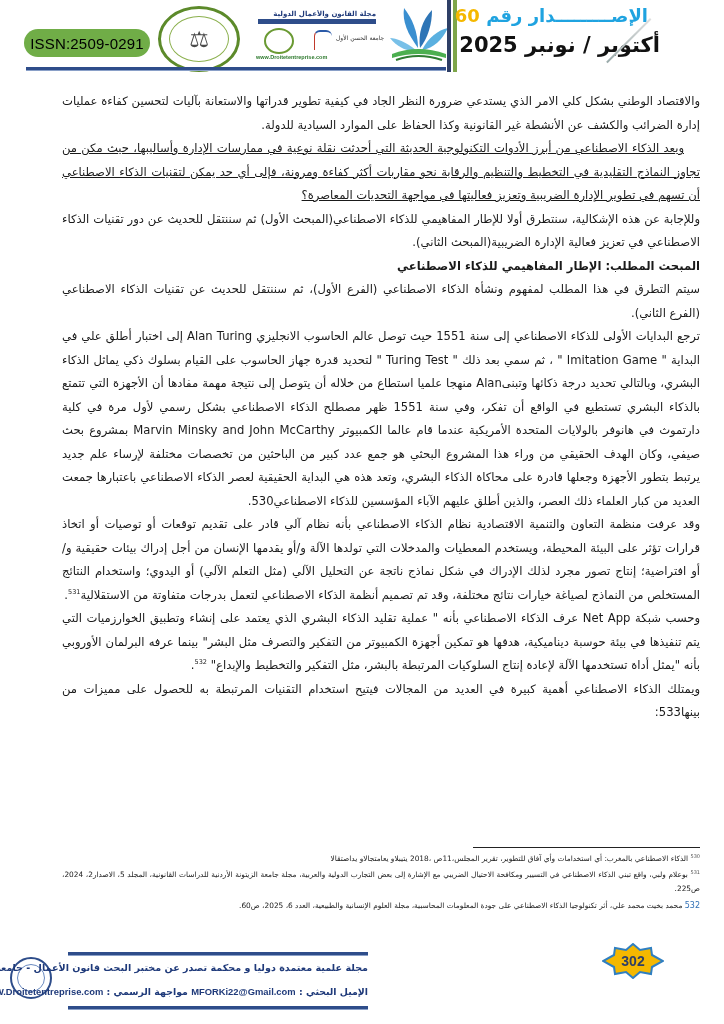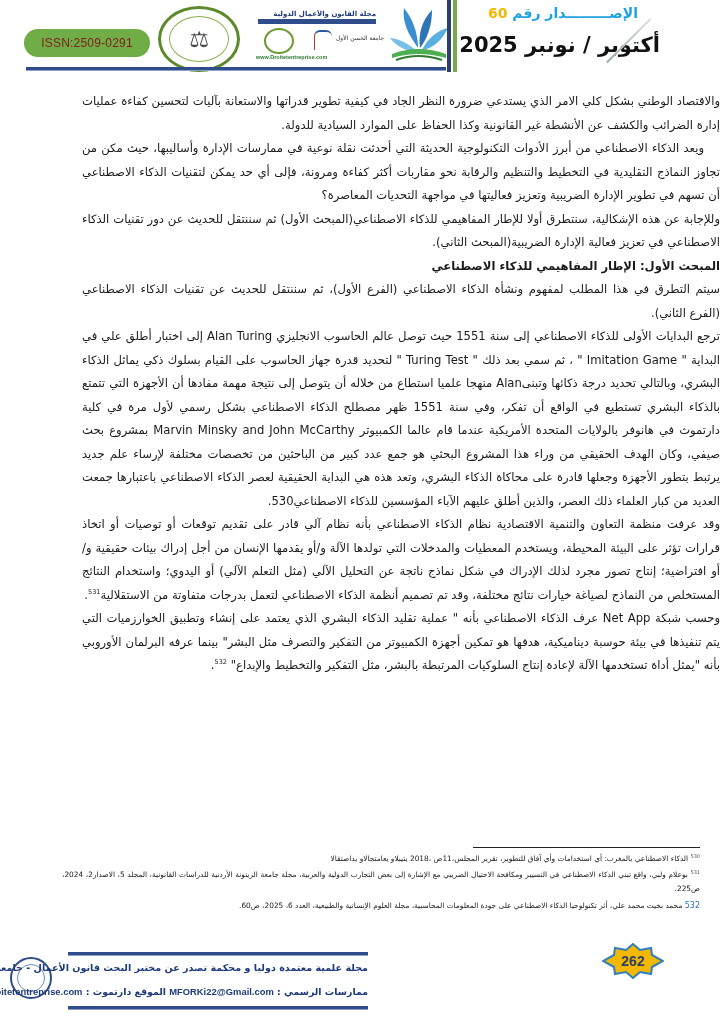--- a/index.html
+++ b/index.html
@@ -3,22 +3,22 @@
   <meta charset="utf-8">
   <style>
     * { box-sizing: border-box; margin: 0; padding: 0; }
     html, body { width: 724px; height: 1024px; background: #ffffff; overflow: hidden; }
     body { position: relative; font-family: "DejaVu Sans", sans-serif; color: #111; }
 
     
     .header { position: absolute; left: 0; top: 0; width: 724px; height: 80px; }
     .issn-badge {
       position: absolute; left: 24px; top: 29px; width: 126px; height: 28px;
-      background: #70ad47; border-radius: 14px; color: #7f1d1d;
-      font-family: "Liberation Sans", sans-serif; font-size: 12px; font-weight: normal;
+      background: #70ad47; border-radius: 14px; color: #000000;
+      font-family: "Liberation Sans", sans-serif; font-size: 15px; font-weight: normal;
       display: flex; align-items: center; justify-content: center; letter-spacing: 0.2px;
     }
     .seal-logo {
       position: absolute; left: 158px; top: 6px; width: 82px; height: 66px;
       border-radius: 50%; border: 3px solid #5c8a2a; background: #fff;
       display: flex; align-items: center; justify-content: center;
     }
     .seal-logo .inner {
       width: 60px; height: 46px; border-radius: 50%; border: 1.5px solid #8bb04d;
       display: flex; align-items: center; justify-content: center; font-size: 22px; color: #4a4a4a;
@@ -43,38 +43,38 @@
     .journal-logo .url {
       position: absolute; left: 0; top: 50px; font-size: 5.5px; color: #2e7a2e; font-weight: bold;
       font-family: "Liberation Sans", sans-serif; white-space: nowrap;
     }
     .book-logo { position: absolute; left: 388px; top: 4px; width: 62px; height: 60px; }
     .header-rule-left { position: absolute; left: 26px; top: 67px; width: 420px; height: 3px; background: #2e4d8a; }
     .header-rule-left2 { position: absolute; left: 26px; top: 70px; width: 420px; height: 1px; background: #8aa0c8; }
     .vbar-dark { position: absolute; left: 447px; top: 0; width: 4px; height: 72px; background: #2e3f66; }
     .vbar-green { position: absolute; left: 453px; top: 0; width: 4px; height: 72px; background: #7ea64a; }
     .issue-line {
-      position: absolute; left: 478px; top: 5px; width: 170px; direction: rtl; text-align: center;
-      font-family: "DejaVu Sans", sans-serif; font-weight: bold; font-size: 14px; color: #1fa3e0; white-space: nowrap;
+      position: absolute; left: 478px; top: 5px; width: 170px; direction: rtl; text-align: left;
+      font-family: "DejaVu Sans", sans-serif; font-weight: bold; font-size: 18px; color: #1fa3e0; white-space: nowrap;
     }
     .issue-line .num { color: #f5b800; }
     .date-line {
       position: absolute; left: 466px; top: 33px; width: 194px; direction: rtl; text-align: right;
       font-family: "DejaVu Sans", sans-serif; font-weight: bold; font-size: 21px; color: #111; white-space: nowrap;
     }
     .diag-stroke { position: absolute; left: 650px; top: 18px; width: 2px; height: 62px; background: linear-gradient(#e0e0e0,#9aa); transform: rotate(45deg); transform-origin: top left; }
 
     
     .content {
       position: absolute; left: 62px; top: 90px; width: 638px;
       direction: rtl; text-align: justify;
-      font-family: "DejaVu Sans", sans-serif; font-size: 11.6px; line-height: 23.5px; color: #1a1a1a; margin-left: 20px;
+      font-family: "DejaVu Sans", sans-serif; font-size: 11.6px; line-height: 23.5px; color: #1a1a1a;
     }
     .content p { margin: 0; }
-    .content .indent { text-indent: 16px; }
+    .content .indent { text-indent: 16px; text-decoration: underline; }
     .content .heading { font-weight: bold; }
     .content sup { font-size: 6.5px; line-height: 0; vertical-align: super; }
 
     
     .fn-rule { position: absolute; left: 473px; top: 847px; width: 227px; height: 1px; background: #222; }
     .footnotes {
       position: absolute; left: 62px; top: 852px; width: 638px; direction: rtl; text-align: justify;
       font-family: "DejaVu Sans", sans-serif; font-size: 7.4px; line-height: 14.2px; color: #1a1a1a;
     }
     .footnotes p { margin-bottom: 2px; }
@@ -146,25 +146,26 @@
     <span class="num">60</span>
   </div>
   <div class="date-line">أكتوبر / نونبر 2025</div>
   <div class="diag-stroke"></div>
 </div>
 
 <div class="content">
   <p>والاقتصاد الوطني بشكل كلي الامر الذي يستدعي ضرورة النظر الجاد في كيفية تطوير قدراتها والاستعانة بآليات لتحسين كفاءة عمليات إدارة الضرائب والكشف عن الأنشطة غير القانونية وكذا الحفاظ على الموارد السيادية للدولة.</p>
   <p class="indent">ويعد الذكاء الاصطناعي من أبرز الأدوات التكنولوجية الحديثة التي أحدثت نقلة نوعية في ممارسات الإدارة وأساليبها، حيث مكن من تجاوز النماذج التقليدية في التخطيط والتنظيم والرقابة نحو مقاربات أكثر كفاءة ومرونة، فإلى أي حد يمكن لتقنيات الذكاء الاصطناعي أن تسهم في تطوير الإدارة الضريبية وتعزيز فعاليتها في مواجهة التحديات المعاصرة؟</p>
   <p>وللإجابة عن هذه الإشكالية، سنتطرق أولا للإطار المفاهيمي للذكاء الاصطناعي(المبحث الأول) ثم سننتقل للحديث عن دور تقنيات الذكاء الاصطناعي في تعزيز فعالية الإدارة الضريبية(المبحث الثاني).</p>
-  <p class="heading">المبحث الأول: الإطار المفاهيمي للذكاء الاصطناعي</p>
+  <p class="heading">المبحث المطلب: الإطار المفاهيمي للذكاء الاصطناعي</p>
   <p>سيتم التطرق في هذا المطلب لمفهوم ونشأة الذكاء الاصطناعي (الفرع الأول)، ثم سننتقل للحديث عن تقنيات الذكاء الاصطناعي (الفرع الثاني).</p>
   <p>ترجع البدايات الأولى للذكاء الاصطناعي إلى سنة 1551 حيث توصل عالم الحاسوب الانجليزي Alan Turing إلى اختبار أطلق علي في البداية " Imitation Game " ، ثم سمي بعد ذلك " Turing Test " لتحديد قدرة جهاز الحاسوب على القيام بسلوك ذكي يماثل الذكاء البشري، وبالتالي تحديد درجة ذكائها وتبنىAlan منهجا علميا استطاع من خلاله أن يتوصل إلى نتيجة مهمة مفادها أن الأجهزة التي تتمتع بالذكاء البشري تستطيع في الواقع أن تفكر، وفي سنة 1551 ظهر مصطلح الذكاء الاصطناعي بشكل رسمي لأول مرة في كلية دارتموث في هانوفر بالولايات المتحدة الأمريكية عندما قام عالما الكمبيوتر Marvin Minsky and John McCarthy بمشروع بحث صيفي، وكان الهدف الحقيقي من وراء هذا المشروع البحثي هو جمع عدد كبير من الباحثين من تخصصات مختلفة لإرساء علم جديد يرتبط بتطور الأجهزة وجعلها قادرة على محاكاة الذكاء البشري، وتعد هذه هي البداية الحقيقية لعصر الذكاء الاصطناعي باعتبارها جمعت العديد من كبار العلماء ذلك العصر، والذين أطلق عليهم الآباء المؤسسين للذكاء الاصطناعي530.</p>
   <p><span>وقد عرفت منظمة التعاون والتنمية الاقتصادية نظام الذكاء الاصطناعي بأنه نظام آلي قادر على تقديم توقعات أو توصيات أو اتخاذ قرارات تؤثر على البيئة المحيطة، ويستخدم المعطيات والمدخلات التي تولدها الآلة و/أو يقدمها الإنسان من أجل إدراك بيئات حقيقية و/أو افتراضية؛ إنتاج تصور مجرد لذلك الإدراك في شكل نماذج ناتجة عن التحليل الآلي (مثل التعلم الآلي) أو اليدوي؛ واستخدام النتائج المستخلص من النماذج لصياغة خيارات نتائج مختلفة، وقد تم تصميم أنظمة الذكاء الاصطناعي لتعمل بدرجات متفاوتة من الاستقلالية</span><sup>531</sup>.</p>
   <p><span>وحسب شبكة Net App عرف الذكاء الاصطناعي بأنه " عملية تقليد الذكاء البشري الذي يعتمد على إنشاء وتطبيق الخوارزميات التي يتم تنفيذها في بيئة حوسبة ديناميكية، هدفها هو تمكين أجهزة الكمبيوتر من التفكير والتصرف مثل البشر" بينما عرفه البرلمان الأوروبي بأنه "يمثل أداة تستخدمها الآلة لإعادة إنتاج السلوكيات المرتبطة بالبشر، مثل التفكير والتخطيط والإبداع"</span> <sup>532</sup>.</p>
+  <p>ويمتلك الذكاء الاصطناعي أهمية كبيرة في العديد من المجالات فيتيح استخدام التقنيات المرتبطة به للحصول على مميزات من بينها533:</p>
 </div>
 
 <div class="fn-rule"></div>
 <div class="footnotes">
   <p>
     <sup>530</sup>
     <span>الذكاء الاصطناعي بالمغرب: أي استخدامات وأي آفاق للتطوير، تقرير المجلس،11ص ،2018 يتيبلاو يعامتجالاو يداصتقالا</span>
   </p>
   <p>
     <sup>531</sup>
@@ -176,26 +177,26 @@
   </p>
 </div>
 
 <div class="footer-seal">
   <div class="inner"></div>
 </div>
 <div class="footer-rule-top"></div>
 <div class="footer-rule-top2"></div>
 <div class="footer-line1">مجلة علمية معتمدة دوليا و محكمة تصدر عن مختبر البحث قانون الأعمال - جامعة الحسن الأول - سطات - المغرب</div>
 <div class="footer-line2">
-  <span>ممارسات الرسمي :</span>
+  <span>الإميل البحثي :</span>
   <span class="ltr">MFORKi22@Gmail.com</span>
-  <span>الموقع دارتموث :</span>
+  <span>مواجهة الرسمي :</span>
   <span class="ltr">WWW.Droitetentreprise.com</span>
 </div>
 <div class="footer-rule-bot"></div>
 <div class="footer-rule-bot2"></div>
 
 <div class="page-badge">
   <svg width="62" height="36" viewBox="0 0 62 36">
     <polygon points="31,1 38,7 49,5 50,12 61,18 50,24 49,31 38,29 31,35 24,29 13,31 12,24 1,18 12,12 13,5 24,7" fill="#f5b800" stroke="#2f7fc1" stroke-width="2"></polygon>
   </svg>
-  <div class="num">262</div>
+  <div class="num">302</div>
 </div>
 
 </body></html>

